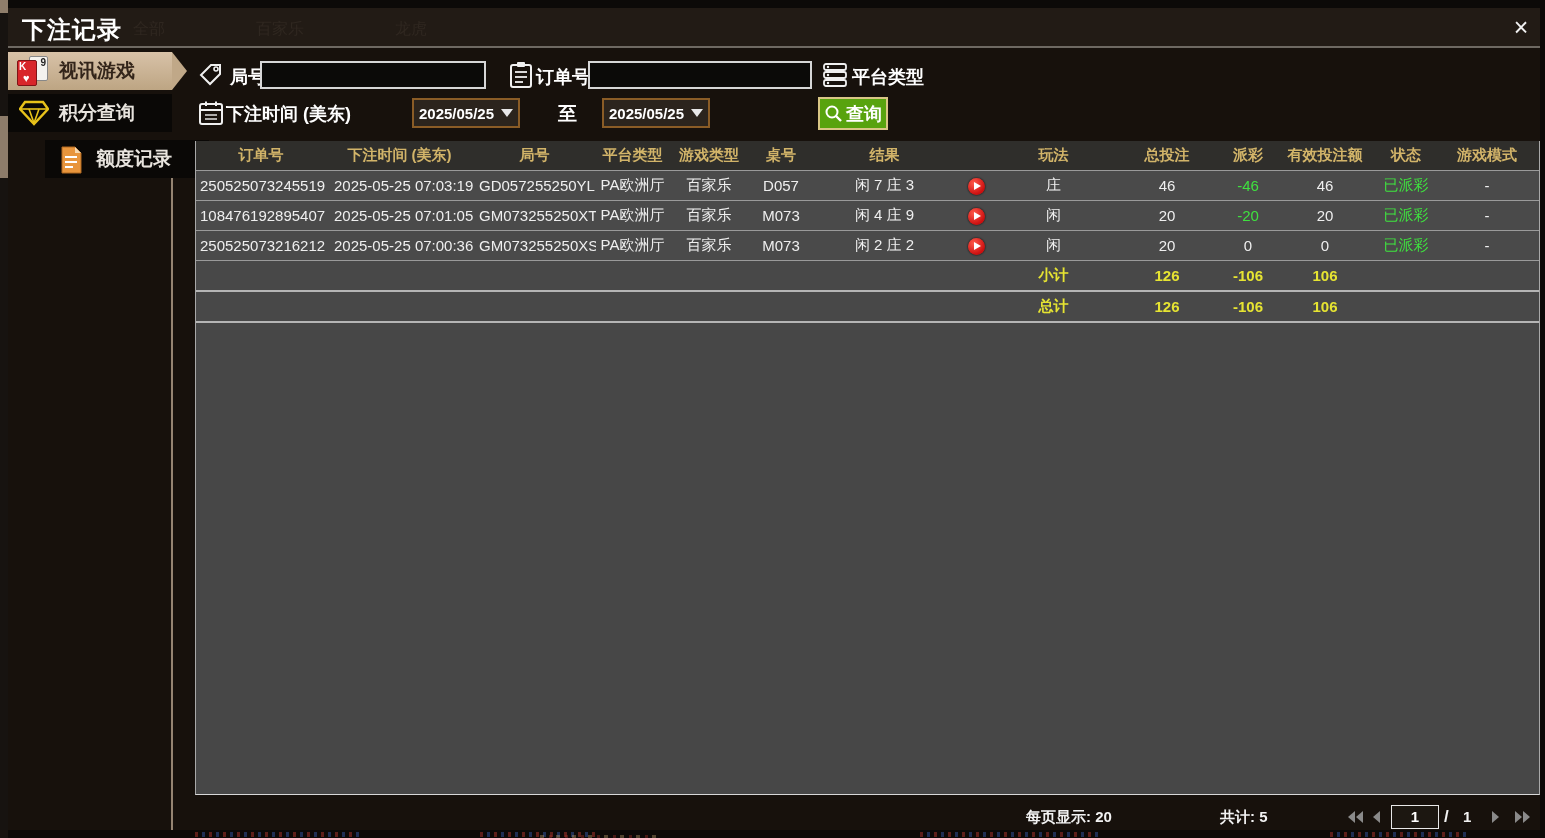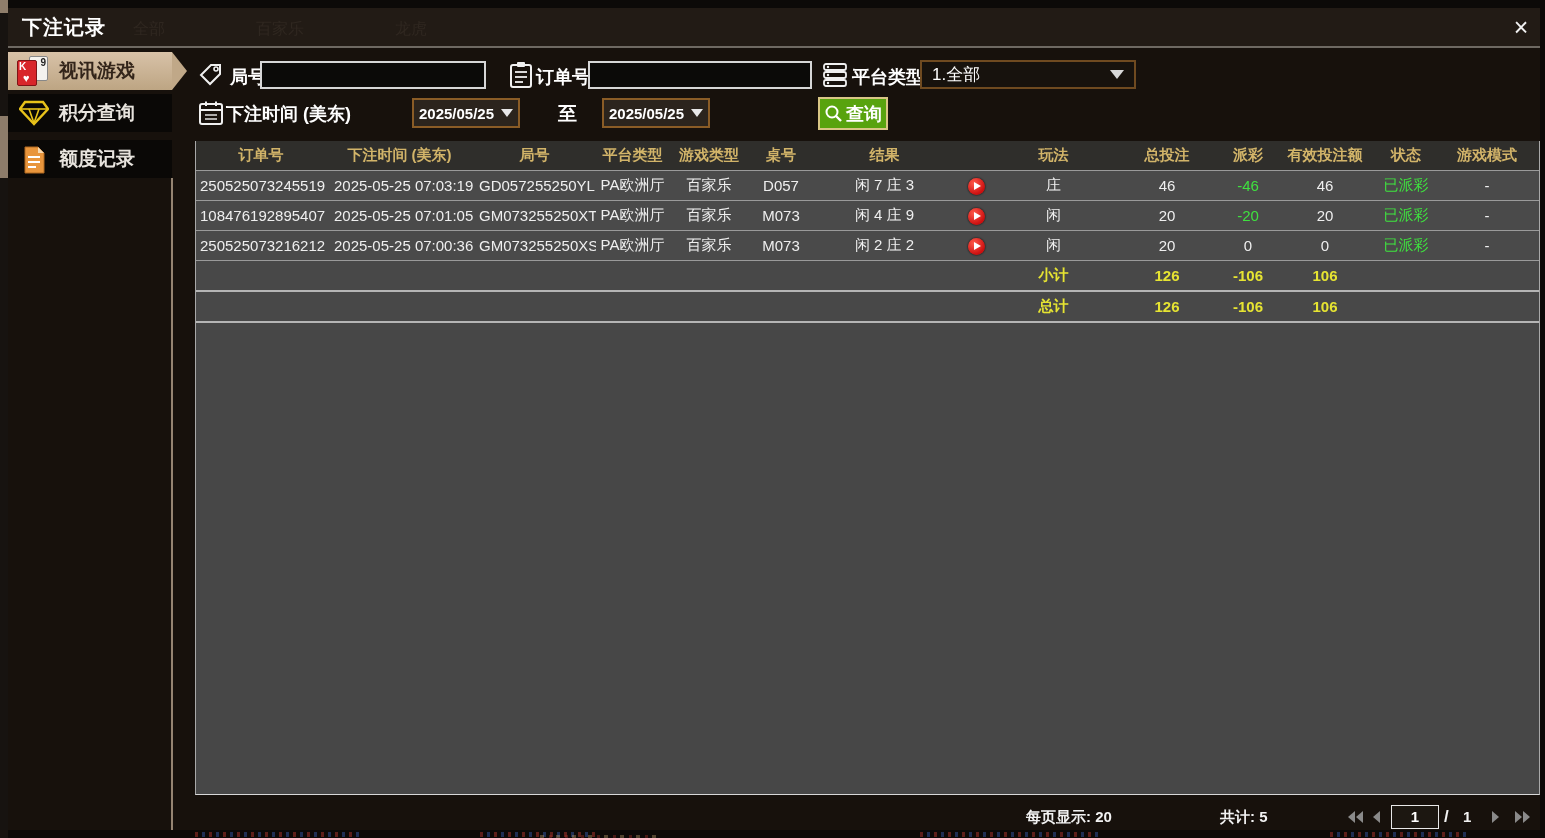--- a/index.html
+++ b/index.html
@@ -20,21 +20,21 @@
   .bg-dots{height:5px;opacity:.55;
     background:repeating-linear-gradient(90deg,#a03028 0 3px,transparent 3px 7px,#2d4d93 7px 10px,transparent 10px 14px);}
   .bg-dots2{height:5px;opacity:.4;
     background:repeating-linear-gradient(90deg,#b89a6a 0 4px,transparent 4px 9px,#a03028 9px 12px,transparent 12px 16px);}
   .bead-ghost{background:radial-gradient(circle 8px at 11px 11px,#4a4440 0 7px,transparent 8px);
     background-size:22px 22px;opacity:.25;}
 
   
   #modal{left:8px;top:8px;width:1532px;height:822px;background:#17110c;}
   #titlebar{left:0;top:0;width:1532px;height:38px;background:#221b15;border-bottom:2px solid #6e6962;}
-  #dialog-title{left:14px;top:6px;font-size:20px;font-weight:bold;color:#ffffff;letter-spacing:1px;}
+  #dialog-title{left:14px;top:6px;font-size:24px;font-weight:bold;color:#ffffff;letter-spacing:1px;}
   .ghost-tab{top:11px;font-size:16px;color:#3a3129;opacity:.55;}
   #close-btn{left:1498px;top:5px;width:30px;height:30px;color:#f2f2f2;font-size:25px;line-height:28px;text-align:center;cursor:pointer;}
 
   
   .side-item{left:0;width:164px;height:38px;display:flex;align-items:center;cursor:pointer;}
   .side-item.inactive{background:#0a0806;color:#e8e4de;}
   .side-item.active{background:linear-gradient(180deg,#d8c2a8 0%,#bda583 100%);color:#33251a;}
   .side-arrow{left:164px;width:0;height:0;border-top:19px solid transparent;border-bottom:19px solid transparent;border-left:15px solid #c0a888;}
   .side-label{font-size:19px;font-weight:bold;margin-left:8px;}
   .side-icon{width:34px;height:30px;margin-left:9px;position:relative;flex:none;}
@@ -142,21 +142,21 @@
     <span class="side-icon">
       <svg class="diamond-svg" width="30" height="26" viewBox="0 0 30 26">
         <polygon points="6,2 24,2 29,9 15,24 1,9" fill="none" stroke="#e8c21a" stroke-width="2.4"></polygon>
         <polyline points="1,9 29,9" stroke="#e8c21a" stroke-width="1.6" fill="none"></polyline>
         <polyline points="10,9 15,23 20,9" stroke="#e8c21a" stroke-width="1.6" fill="none"></polyline>
       </svg>
     </span>
     <span class="side-label">积分查询</span>
   </div>
 
-  <div class="abs side-item inactive" style="top:132px;">
+  <div class="abs side-item inactive" style="top:132px;margin-left:37px;">
     <span class="side-icon">
       <svg class="doc-svg" width="24" height="28" viewBox="0 0 24 28">
         <path d="M3 1 h13 l6 6 v20 h-19 z" fill="#e8953c" stroke="#b06820" stroke-width="1"></path>
         <path d="M16 1 l6 6 h-6 z" fill="#f7d9b0"></path>
         <line x1="6" y1="11" x2="18" y2="11" stroke="#fff" stroke-width="2"></line>
         <line x1="6" y1="16" x2="18" y2="16" stroke="#fff" stroke-width="2"></line>
         <line x1="6" y1="21" x2="14" y2="21" stroke="#fff" stroke-width="2"></line>
       </svg>
     </span>
     <span class="side-label">额度记录</span>
@@ -182,24 +182,20 @@
 
   <svg class="ficon" style="left:814px;top:54px;" width="26" height="26" viewBox="0 0 26 26">
     <rect x="2" y="2" width="22" height="6" rx="2" fill="none" stroke="#f0f0f0" stroke-width="1.8"></rect>
     <rect x="2" y="10" width="22" height="6" rx="2" fill="none" stroke="#f0f0f0" stroke-width="1.8"></rect>
     <rect x="2" y="18" width="22" height="6" rx="2" fill="none" stroke="#f0f0f0" stroke-width="1.8"></rect>
     <circle cx="6" cy="5" r="1.2" fill="#f0f0f0"></circle>
       <circle cx="6" cy="13" r="1.2" fill="#f0f0f0"></circle>
       <circle cx="6" cy="21" r="1.2" fill="#f0f0f0"></circle>
   </svg>
   <span class="abs flabel" style="left:844px;top:57px;">平台类型</span>
-  <div class="drop" style="left:912px;top:52px;width:212px;height:25px;">
-    <span class="dtext">1.全部</span>
-    <span class="caret"></span>
-  </div>
 
   <svg class="ficon" style="left:190px;top:92px;" width="26" height="26" viewBox="0 0 26 26">
     <rect x="2" y="4" width="22" height="20" rx="2" fill="none" stroke="#f0f0f0" stroke-width="2"></rect>
     <line x1="2" y1="10" x2="24" y2="10" stroke="#f0f0f0" stroke-width="2"></line>
     <line x1="8" y1="1.5" x2="8" y2="6" stroke="#f0f0f0" stroke-width="2"></line>
     <line x1="18" y1="1.5" x2="18" y2="6" stroke="#f0f0f0" stroke-width="2"></line>
     <line x1="7" y1="15" x2="19" y2="15" stroke="#f0f0f0" stroke-width="1.4"></line>
     <line x1="7" y1="19" x2="19" y2="19" stroke="#f0f0f0" stroke-width="1.4"></line>
   </svg>
   <span class="abs flabel" style="left:218px;top:94px;">下注时间 (美东)</span>

